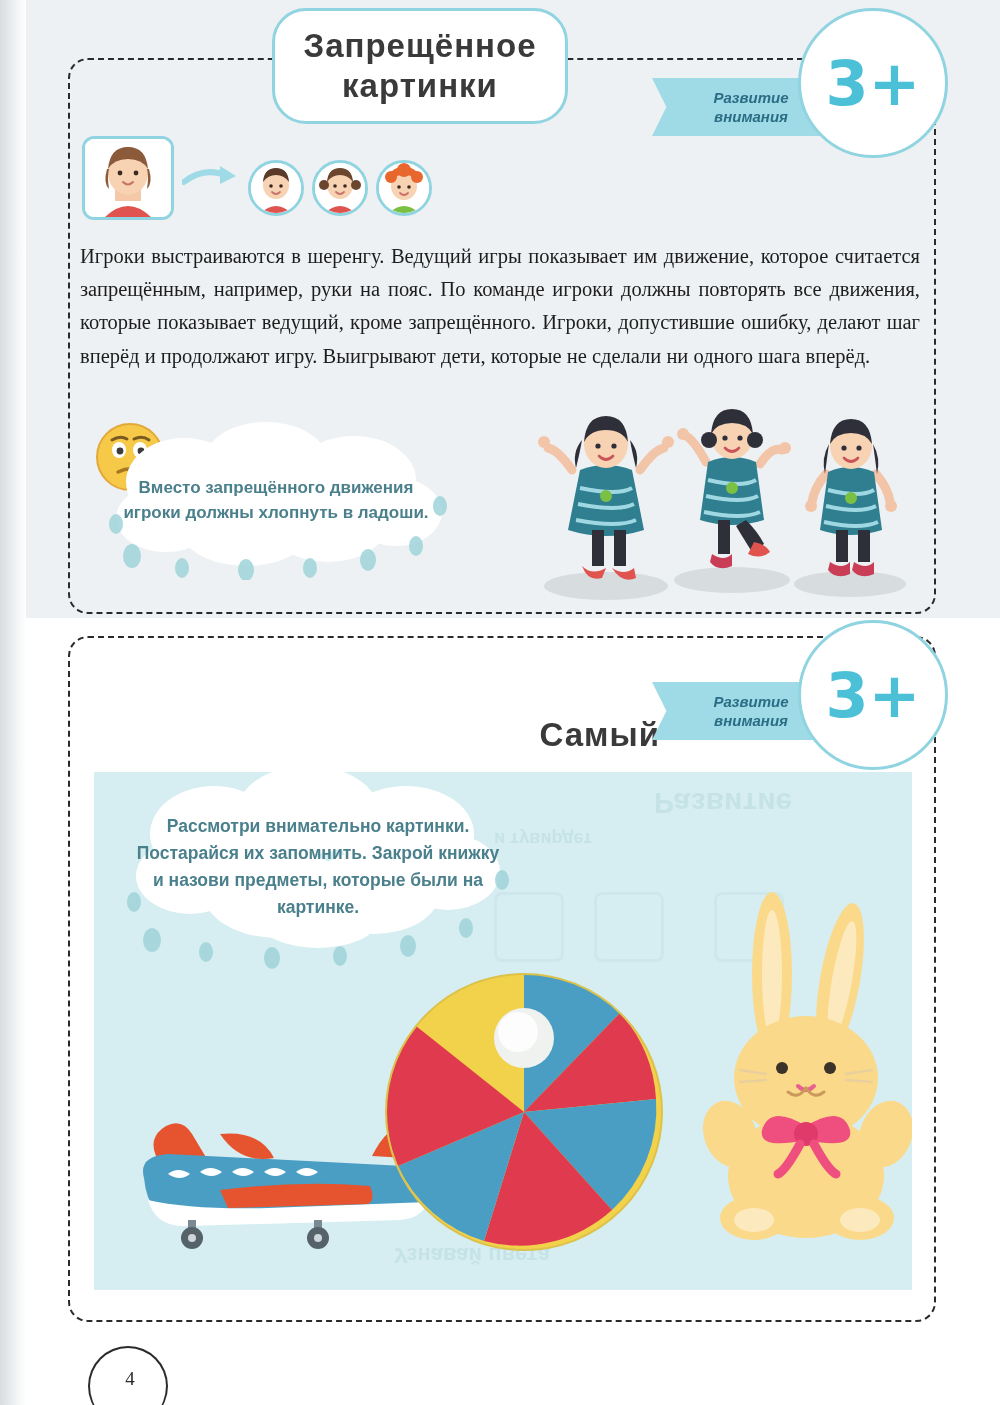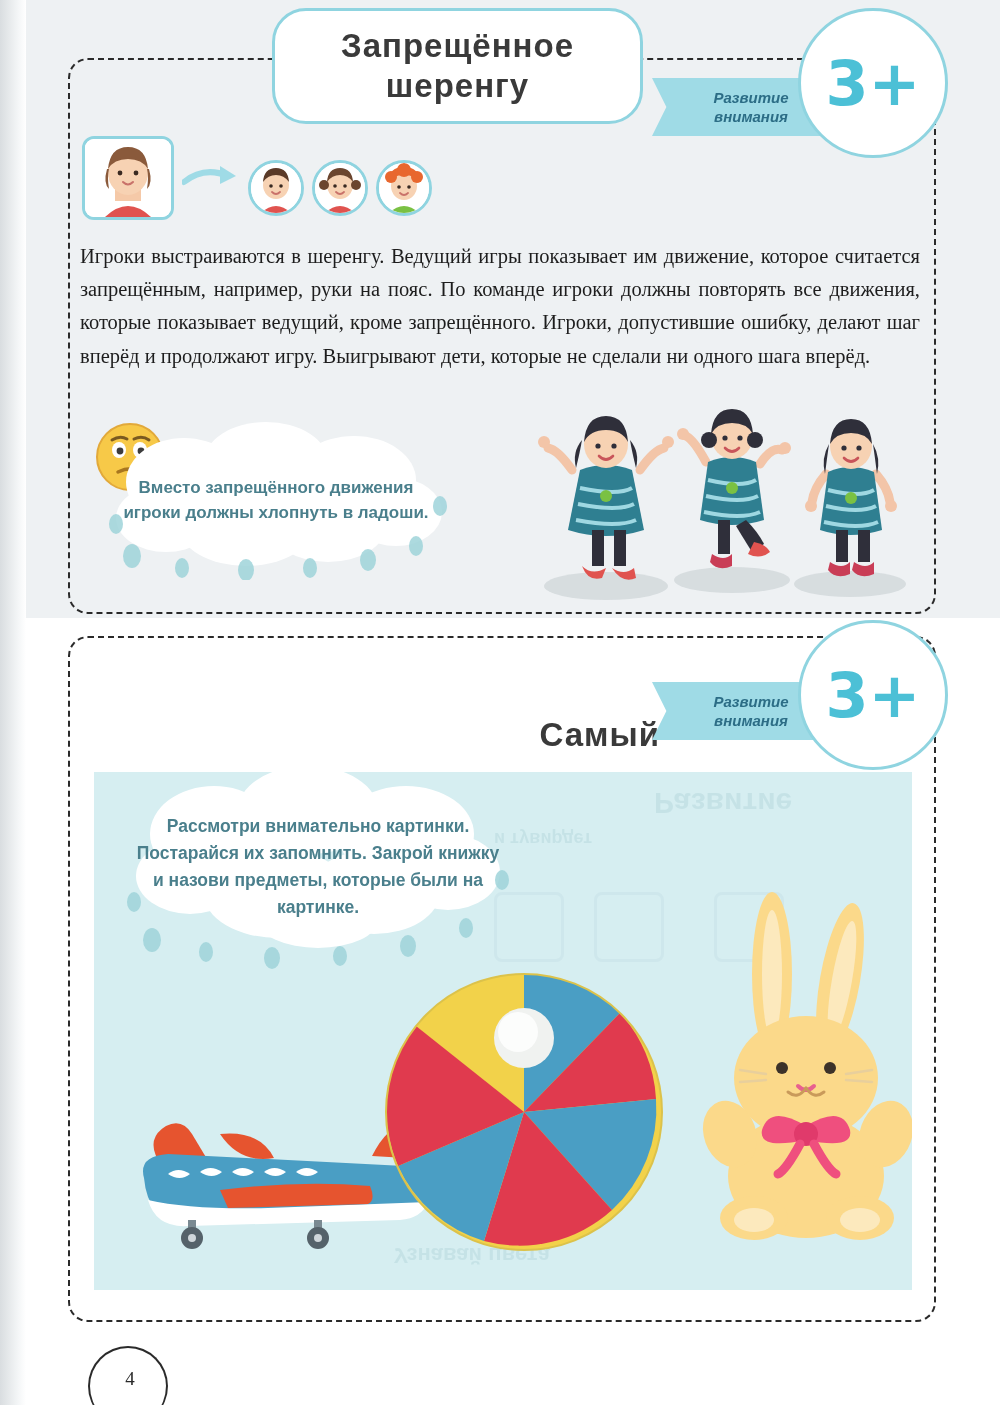--- a/index.html
+++ b/index.html
@@ -41,21 +41,21 @@
     border:3px solid #8fd4e0;
     border-radius:34px;
     display:flex; align-items:center; justify-content:center;
     text-align:center;
     color:#3a3a3a;
     font-weight:bold;
     letter-spacing:1px;
     line-height:1.22;
   }
   #title-cloud-1 {
-    left:272px; top:8px; width:371px; height:116px;
+    left:272px; top:8px; width:296px; height:116px;
     font-size:33px;
   }
   #title-text-2 {
     position:absolute; left:300px; top:680px; width:360px; height:110px;
     display:flex; flex-direction:column; align-items:flex-end; justify-content:center;
     text-align:right; font-size:33px; font-weight:bold; color:#3a3a3a;
     letter-spacing:1px; line-height:1.25;
   }
 
   .ribbon {
@@ -168,21 +168,21 @@
 
 <div class="page-bg-top"></div>
 <div class="page-bg-bottom"></div>
 <div class="page-shadow-left"></div>
 
 <div class="dashed-card" id="card-top"></div>
 
 <div class="title-cloud" id="title-cloud-1">
   <span>
     <span>Запрещённое</span><br>
-    <span>шеренгу</span>
+    <span>картинки</span>
   </span>
 </div>
 
 <div class="ribbon" id="ribbon-1">
   <span>
     <span>Развитие</span><br>
     <span>внимания</span>
   </span>
 </div>
 

